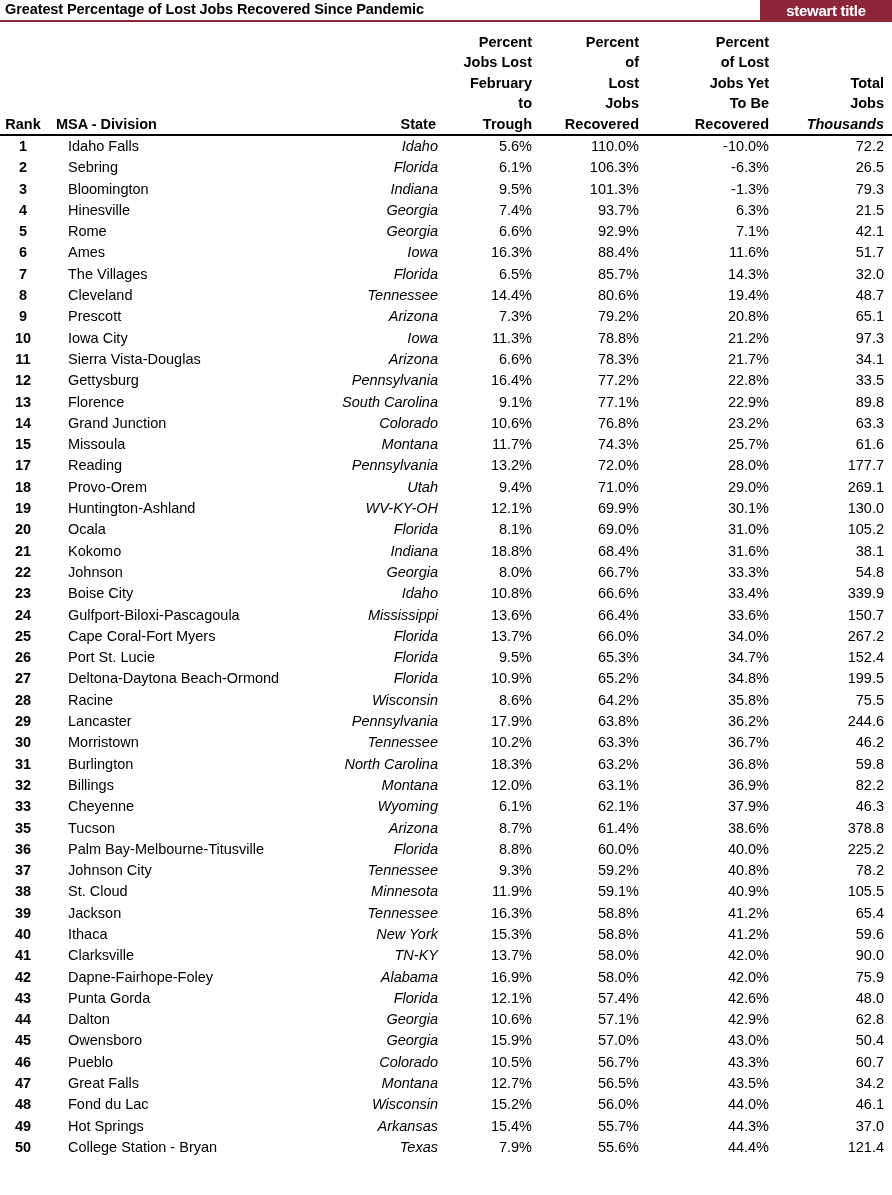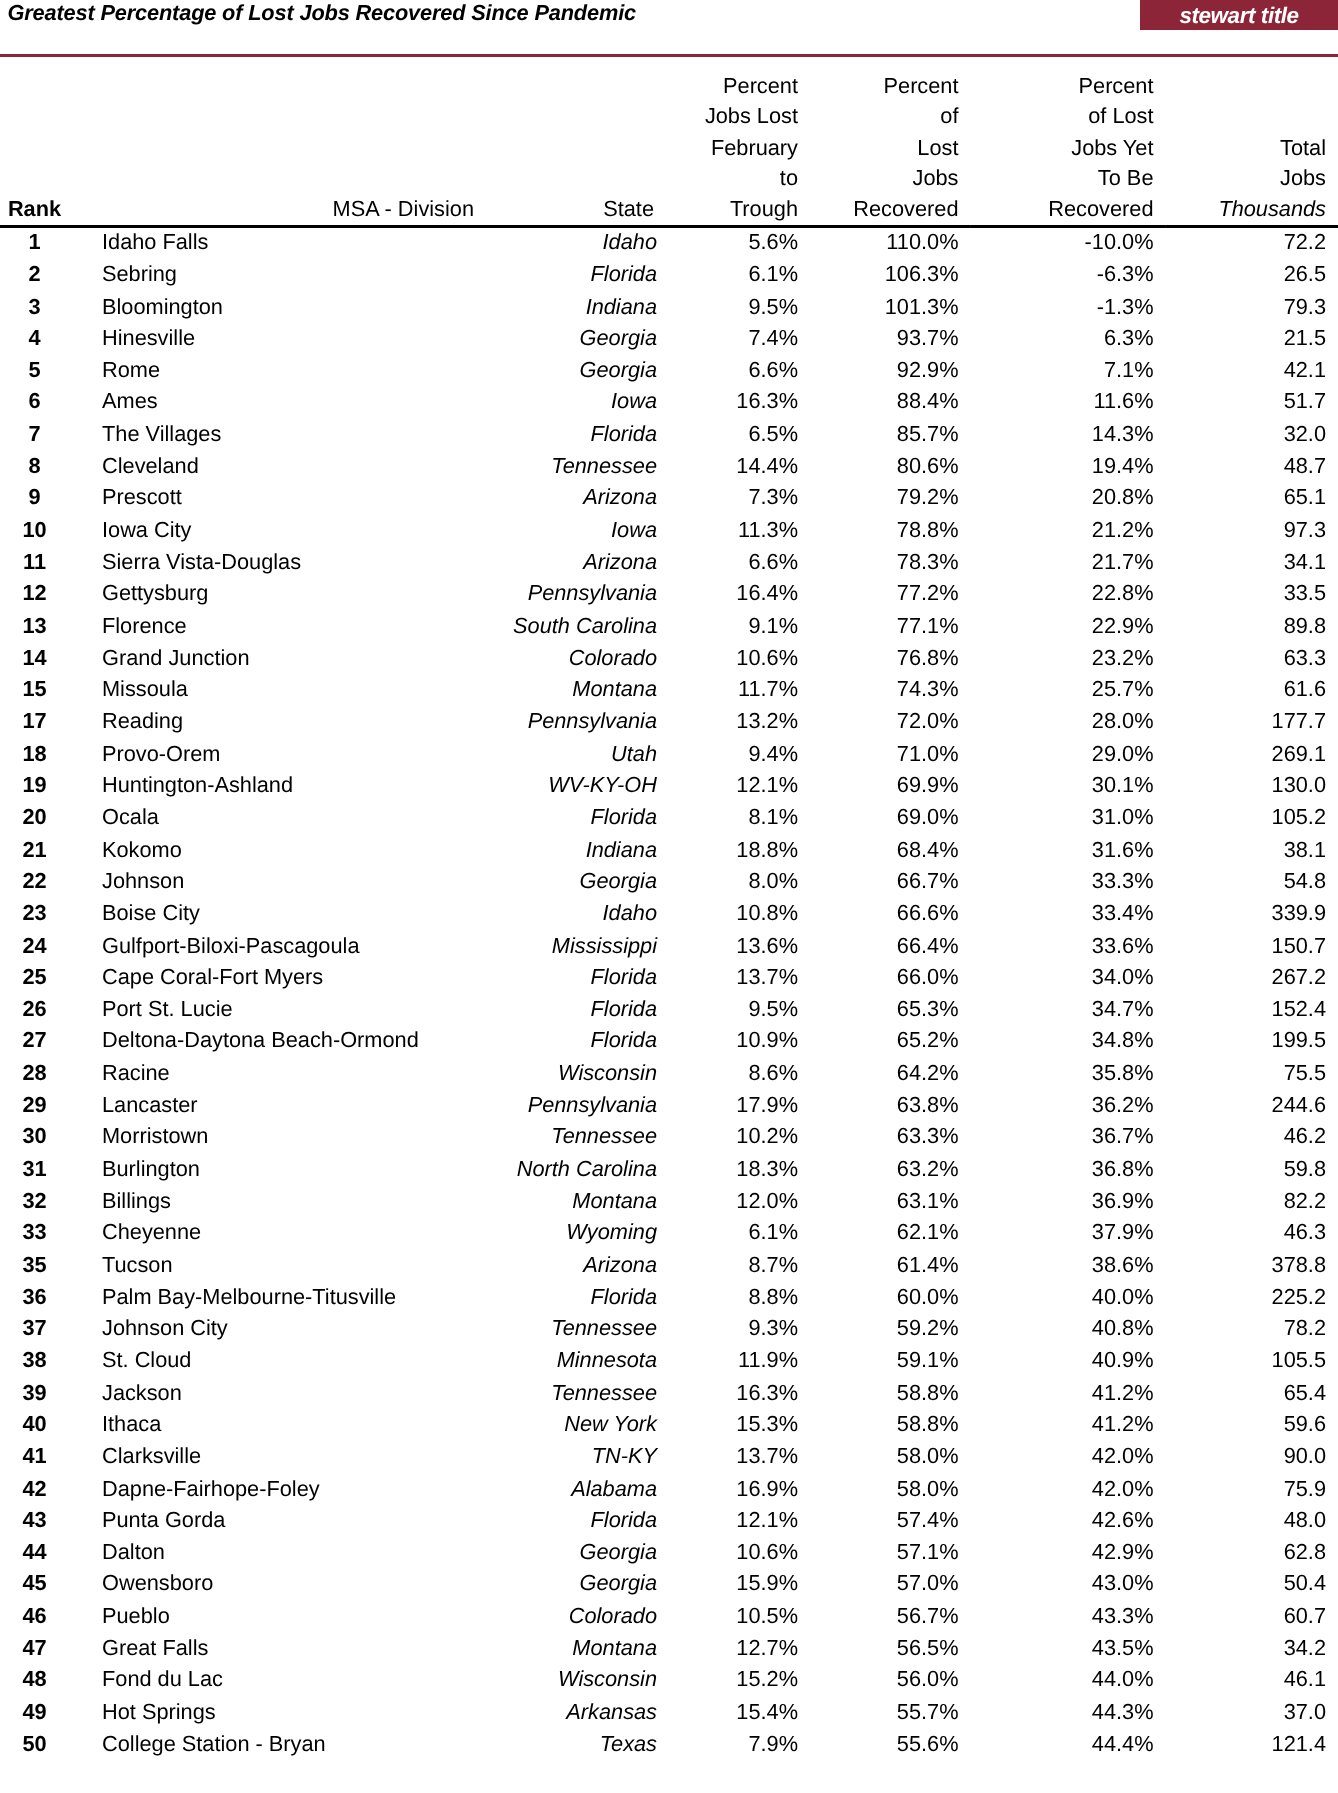--- a/index.html
+++ b/index.html
@@ -18,24 +18,23 @@
   #page {
     position: relative;
     width: 892px;
     height: 1195px;
     background: #ffffff;
   }
 
   
   .titlebar {
     position: relative;
-    height: 38px;
+    height: 22px;
     border-bottom: 2px solid #8d2538;
     box-sizing: border-box;
-    font-style: italic;
   }
   .title-text {
     position: absolute;
     left: 5px;
     top: 1px;
     font-size: 14.5px;
     font-weight: bold;
     letter-spacing: -0.1px;
     white-space: nowrap;
   }
@@ -69,37 +68,37 @@
   col.c-rank   { width: 48px; }
   col.c-msa    { width: 268px; }
   col.c-state  { width: 122px; }
   col.c-pjl    { width: 102px; }
   col.c-plr    { width: 107px; }
   col.c-pyr    { width: 130px; }
   col.c-tot    { width: 115px; }
 
   thead th {
     vertical-align: bottom;
-    font-weight: normal;
+    font-weight: bold;
     font-size: 14.5px;
     padding: 0;
     border-bottom: 2px solid #000000;
     height: 110px;
   }
   thead th .hl {
     display: block;
     line-height: 20.5px;
   }
   .h-rank {
     text-align: center;
     font-weight: bold;
     padding-right: 2px;
   }
   .h-msa {
-    text-align: right;
+    text-align: left;
     padding-left: 8px;
   }
   .h-state {
     text-align: right;
     padding-right: 2px;
   }
   .h-num {
     text-align: right;
     padding-right: 8px;
   }

